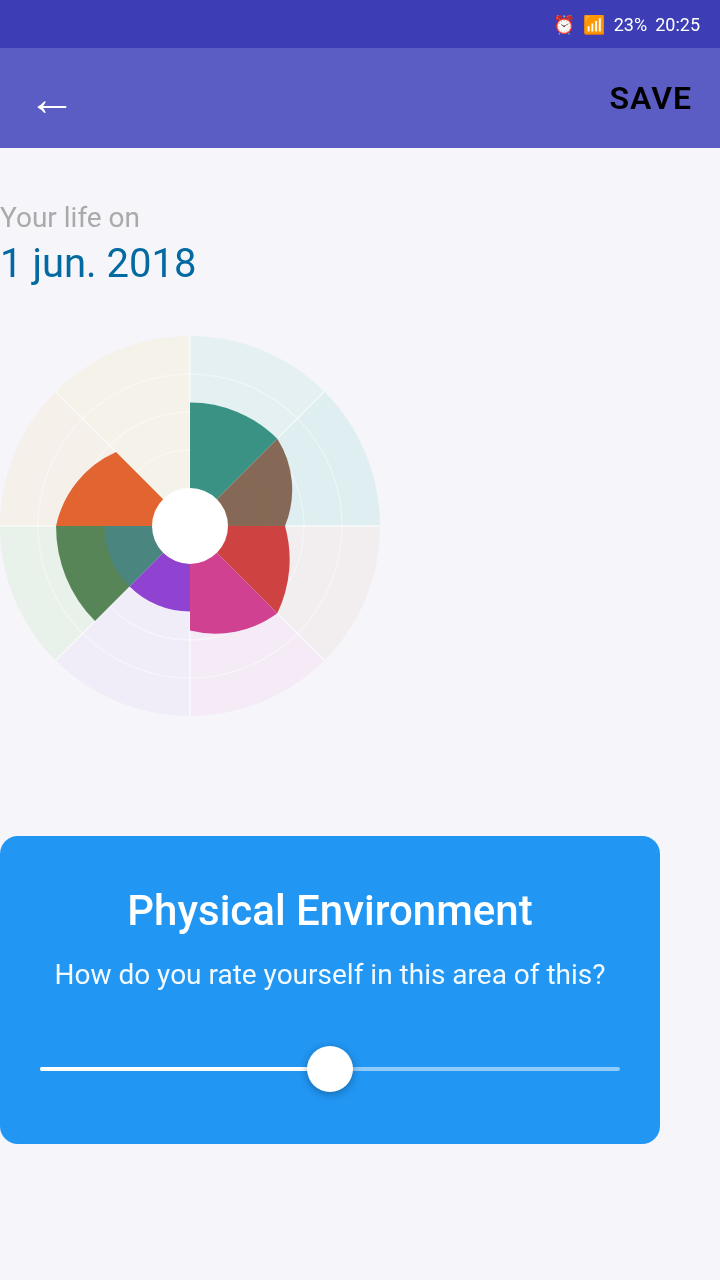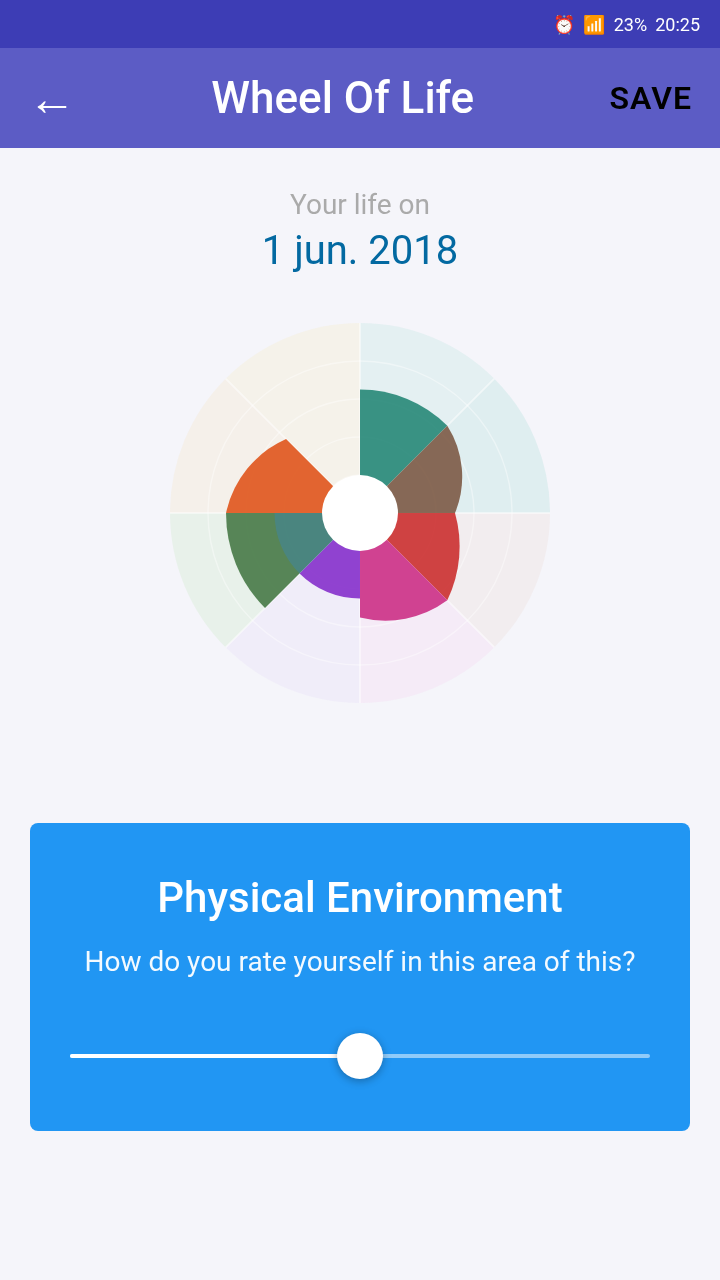--- a/index.html
+++ b/index.html
@@ -56,24 +56,24 @@
       color: #000000;
       font-size: 32px;
       font-weight: 600;
       cursor: pointer;
       letter-spacing: 1px;
     }
 
     
     .content {
       background: #f5f5fa;
-      padding: 40px 0 0 0;
+      padding: 53px 0 0 0;
       display: flex;
       flex-direction: column;
-      align-items: center;
+      align-items: flex-start;
       min-height: calc(1280px - 148px);
     }
 
     .date-label {
       color: #aaaaaa;
       font-size: 28px;
       text-align: center;
       margin-bottom: 6px;
     }
     .date-value {
@@ -89,21 +89,21 @@
       width: 380px;
       height: 380px;
       position: relative;
       margin-bottom: 80px;
     }
 
     
     .bottom-card {
       width: 660px;
       background: #2196f3;
-      border-radius: 8px;
+      border-radius: 18px;
       padding: 50px 40px 50px 40px;
       display: flex;
       flex-direction: column;
       align-items: center;
       margin-top: 40px;
     }
     .card-title {
       color: white;
       font-size: 42px;
       font-weight: 500;
@@ -170,21 +170,20 @@
   <div class="status-icons">
     <span>⏰</span>
     <span>📶</span>
     <span>23%</span>
     <span>20:25</span>
   </div>
 </div>
 
 <div class="app-bar">
   <span class="app-bar-back">←</span>
-  <span class="app-bar-title">Wheel Of Life</span>
   <span class="app-bar-save">SAVE</span>
 </div>
 
 <div class="content">
 
   <div class="date-label">Your life on</div>
   <div class="date-value">1 jun. 2018</div>
 
   <div class="wheel-container">
     <svg class="wheel" viewBox="-200 -200 400 400">

